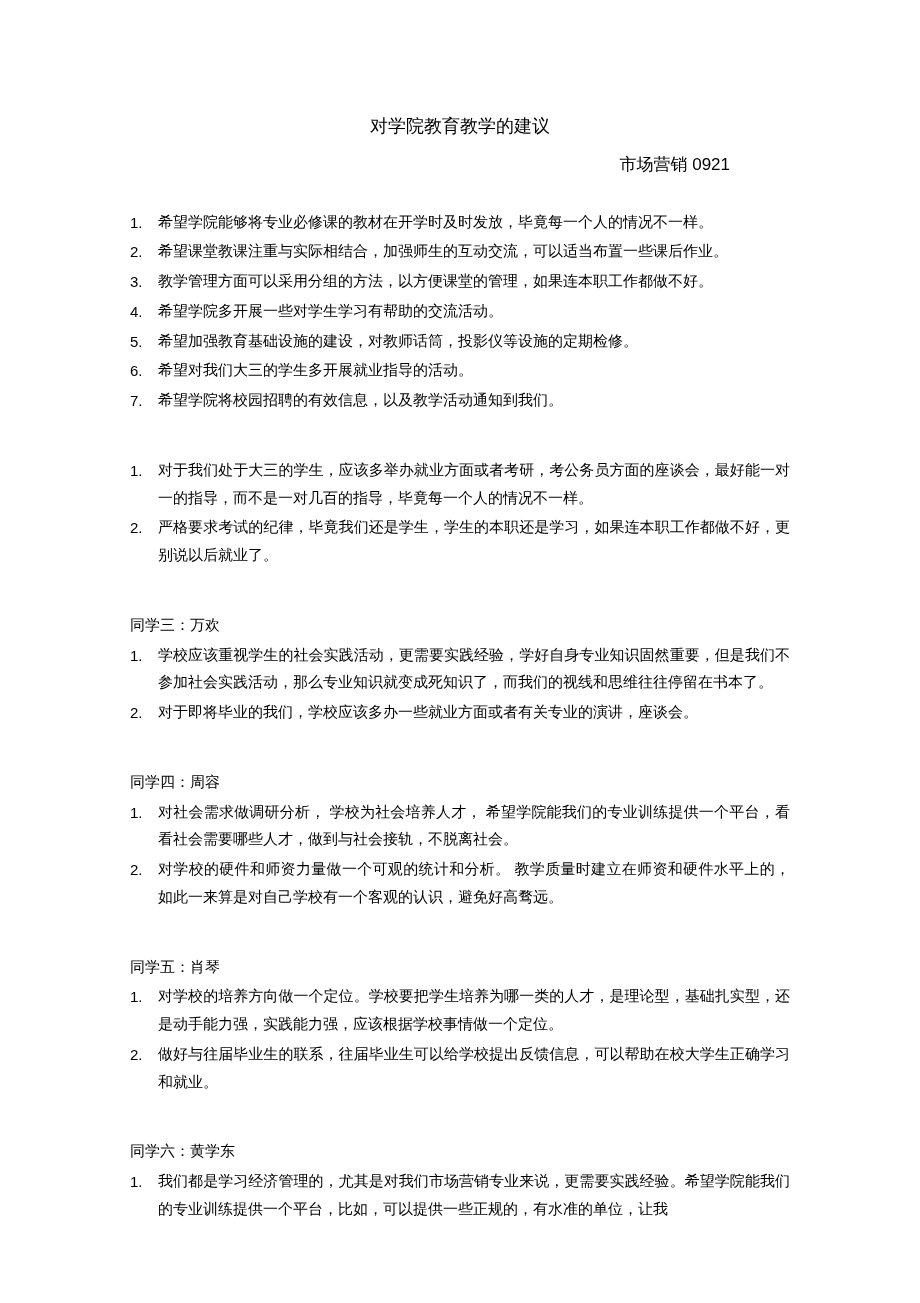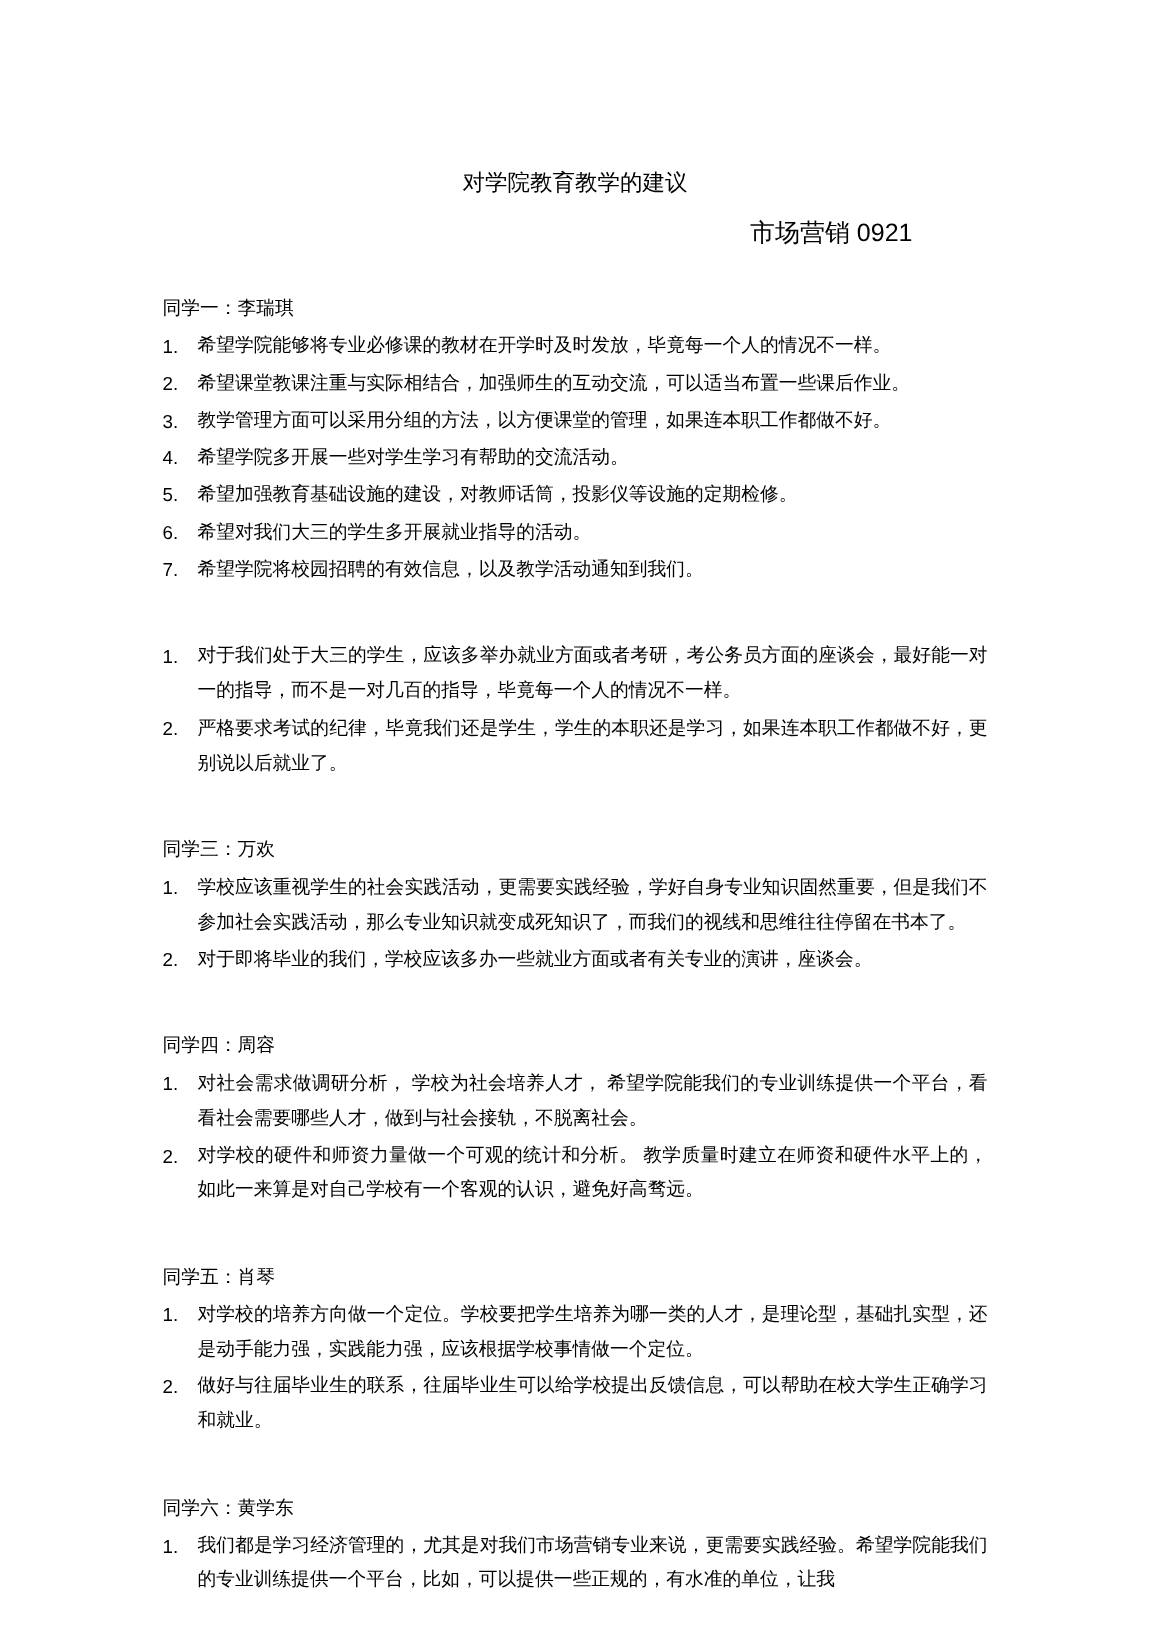--- a/index.html
+++ b/index.html
@@ -15,26 +15,25 @@
     padding: 110px 130px 60px 130px;
     box-sizing: border-box;
     font-size: 15px;
     line-height: 1.85;
   }
   .title {
     text-align: center;
     font-size: 18px;
     font-weight: normal;
     margin-bottom: 6px;
-    margin-top: 20px;
   }
   .subtitle {
     text-align: right;
     font-family: "Microsoft YaHei", "SimHei", sans-serif;
-    font-size: 20px;
+    font-size: 17px;
     margin-bottom: 28px;
     padding-right: 60px;
   }
   .student-block {
     margin-bottom: 42px;
   }
   .student-name {
     margin-bottom: 2px;
   }
   .item {
@@ -53,21 +52,20 @@
   }
 </style>
 </head>
 <body>
 
 <div class="page">
   <div class="title">对学院教育教学的建议</div>
   <div class="subtitle">市场营销 0921</div>
   <div id="content">
       <div class="student-block">
-        <div class="student-name">同学一：李瑞琪</div>
         <div class="item">
           <div class="num">1.</div>
           <div class="text">希望学院能够将专业必修课的教材在开学时及时发放，毕竟每一个人的情况不一样。</div>
         </div>
         <div class="item">
           <div class="num">2.</div>
           <div class="text">希望课堂教课注重与实际相结合，加强师生的互动交流，可以适当布置一些课后作业。</div>
         </div>
         <div class="item">
           <div class="num">3.</div>

